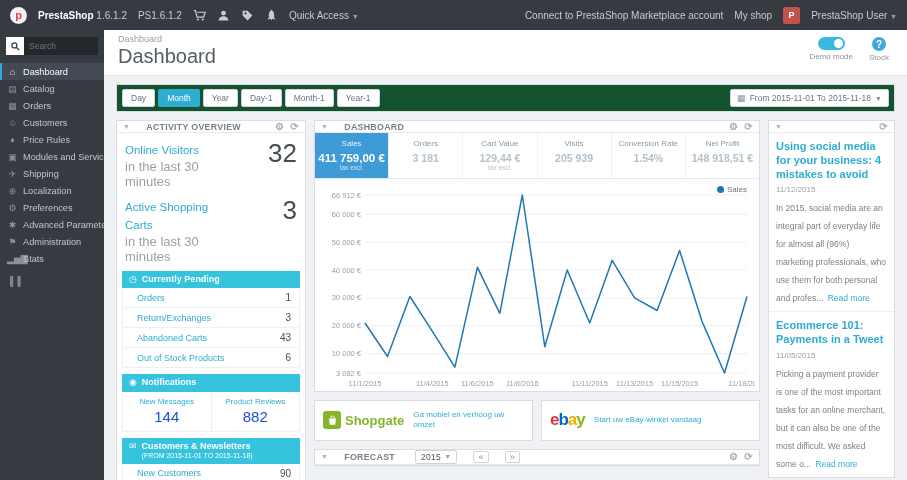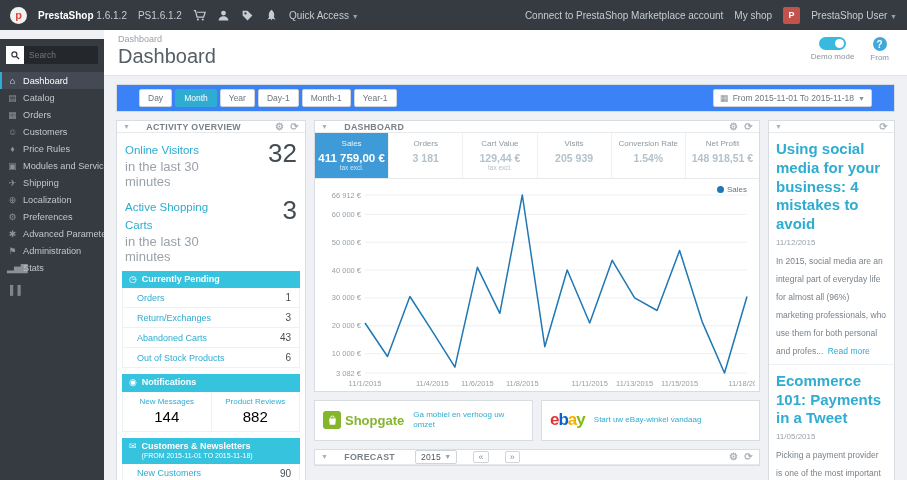--- a/index.html
+++ b/index.html
@@ -11,21 +11,21 @@
   .topbar{position:absolute;top:0;left:0;width:907px;height:30px;background:#363a41;display:flex;align-items:center;justify-content:space-between;padding:0 10px;color:#c7ccd1;font-size:10px;z-index:20;}
   .tb-g{display:flex;align-items:center;gap:11px;}
   .logo{width:17px;height:17px;border-radius:50%;background:#f2f2f2;color:#e0463f;font-weight:bold;font-size:11px;display:flex;align-items:center;justify-content:center;}
   .brand b{color:#fff;}
   .tb-ic{width:13px;height:13px;display:inline-block;}
   .tb-ic svg{width:13px;height:13px;display:block;}
   .caret{font-size:7px;color:#9aa1a8;}
   .avatar{width:17px;height:17px;border-radius:2px;background:#c4524c;color:#fff;font-size:9px;font-weight:bold;display:flex;align-items:center;justify-content:center;}
 
   
-  .sidebar{position:absolute;top:39px;left:0;bottom:0;width:104px;background:#363a41;padding-top:5px;z-index:10;}
+  .sidebar{position:absolute;top:30px;left:0;bottom:0;width:104px;background:#363a41;padding-top:5px;z-index:10;}
   .search-wrap{margin:2px 6px 8px;display:flex;height:18px;}
   .search-btn{width:18px;background:#fff;display:flex;align-items:center;justify-content:center;cursor:pointer;}
   .search-btn svg{width:10px;height:10px;}
   .search-input{flex:1;min-width:0;background:#24272c;border:0;color:#bbb;font-size:8.5px;padding:0 5px;outline:none;}
   .si{display:flex;align-items:center;gap:5px;height:17px;padding:0 3px 0 7px;color:#c2c7cc;font-size:9.2px;cursor:pointer;white-space:nowrap;overflow:hidden;}
   .si-ic{width:11px;flex:none;font-size:9px;color:#8a9198;text-align:center;}
   .si.active{background:#434a54;color:#fff;border-left:2px solid #2eacd1;padding-left:5px;}
   .si.active .si-ic{color:#fff;}
   .collapse{color:#7d858d;font-size:9px;padding:9px 0 0 10px;letter-spacing:1px;cursor:pointer;}
 
@@ -33,21 +33,21 @@
   .main{position:absolute;top:30px;left:104px;right:0;bottom:0;overflow:hidden;background:#eff1f4;}
   .page-header{background:#fff;padding:4px 14px 7px;display:flex;justify-content:space-between;align-items:flex-start;border-bottom:1px solid #e2e6ea;}
   .bc{font-size:9px;color:#9aa1a8;}
   .title{font-size:20px;color:#555e64;font-weight:400;margin-top:1px;}
   .hdr-actions{display:flex;gap:16px;margin-top:3px;margin-right:4px;}
   .hact{display:flex;flex-direction:column;align-items:center;gap:2px;font-size:8px;color:#8a939b;cursor:pointer;}
   .toggle{width:27px;height:13px;background:#39b9dd;border-radius:7px;position:relative;}
   .toggle::after{content:"";position:absolute;right:2px;top:2px;width:9px;height:9px;background:#fff;border-radius:50%;}
   .help-ic{width:14px;height:14px;border-radius:50%;background:#41a8d8;color:#fff;font-size:10px;font-weight:bold;display:flex;align-items:center;justify-content:center;}
 
-  .toolbar{margin:8px 12px 0;background:#3b82f6;border:1px solid #d8dde1;padding:4px 22px;display:flex;align-items:flex-end;justify-content:space-between;}
+  .toolbar{margin:8px 12px 0;background:#14532d;border:1px solid #d8dde1;padding:4px 5px;display:flex;align-items:flex-end;justify-content:space-between;}
   .tb-btns{display:flex;gap:3px;}
   .tbtn{font-size:8.5px;color:#6c757c;background:#fff;border:1px solid #cfd5da;padding:3px 8px;border-radius:2px;cursor:pointer;}
   .tbtn.active{background:#2eacd1;border-color:#2eacd1;color:#fff;}
   .date-btn{display:flex;align-items:center;gap:4px;font-size:8.5px;color:#6c757c;border:1px solid #cfd5da;padding:3px 6px;border-radius:2px;background:#fff;cursor:pointer;}
   .cal-ic{color:#8a939b;font-size:9px;}
 
   .cols{display:flex;gap:8px;margin:8px 12px 0;align-items:flex-start;}
   .c1{width:190px;flex:none;}
   .c2{flex:1;min-width:0;}
   .c3{width:127px;flex:none;}
@@ -70,21 +70,21 @@
   .cbar .sub{display:block;font-weight:400;font-size:7px;}
   .rows{border:1px solid #eef1f3;border-top:0;}
   .prow{display:flex;justify-content:space-between;align-items:center;padding:4px 8px 4px 14px;border-bottom:1px solid #eef1f3;}
   .prow:last-child{border-bottom:0;}
   .prow a{color:#2eacd1;font-size:9px;}
   .pv{color:#454d54;font-size:10px;}
   .notif-grid{display:flex;text-align:center;border:1px solid #eef1f3;border-top:0;}
   .ncell{flex:1;padding:5px 2px 6px;cursor:pointer;}
   .ncell + .ncell{border-left:1px solid #eef1f3;}
   .nlab{color:#2eacd1;font-size:8px;}
-  .nval{color:#000000;font-size:15px;margin-top:2px;}
+  .nval{color:#1d4ed8;font-size:15px;margin-top:2px;}
 
   
   .mrow{display:flex;border-bottom:1px solid #e6eaed;}
   .mtab{flex:1;padding:6px 3px 7px;text-align:center;border-right:1px solid #eef1f3;cursor:pointer;}
   .mtab:last-child{border-right:0;}
   .mlab{font-size:8px;color:#8d99a2;white-space:nowrap;}
   .mval{font-size:10.5px;color:#b4c2cb;margin-top:4px;font-weight:bold;white-space:nowrap;}
   .mnote{font-size:6.5px;font-weight:400;color:#b4c2cb;display:block;}
   .mtab.active{background:#3f9bd7;}
   .mtab.active .mlab{color:#eaf4fb;}
@@ -107,21 +107,21 @@
   .ebay-logo{font-weight:bold;font-size:17px;letter-spacing:-1px;flex:none;}
   .ebay-logo .l1{color:#e53238}.ebay-logo .l2{color:#0064d2}.ebay-logo .l3{color:#f5af02}.ebay-logo .l4{color:#86b817}
 
   
   .fc-sel{display:flex;align-items:center;gap:3px;font-size:8.5px;font-weight:400;color:#555;border:1px solid #cfd5da;padding:1px 5px;border-radius:2px;margin-left:4px;cursor:pointer;}
   .fc-nav{font-size:9px;font-weight:400;color:#8a939b;border:1px solid #cfd5da;padding:0 4px;border-radius:2px;cursor:pointer;}
 
   
   .news-art{padding:7px 7px 6px;}
   .news-art + .news-art{border-top:1px solid #eef1f3;}
-  .news-h{display:block;color:#2eacd1;font-size:15px;font-weight:bold;line-height:1.25;}
+  .news-h{display:block;color:#2eacd1;font-size:11px;font-weight:bold;line-height:1.25;}
   .news-d{font-size:8px;color:#9aa2a9;margin:4px 0 3px;}
   .news-b{font-size:8.5px;color:#79828a;line-height:1.35;}
   .read-more{color:#2eacd1;font-size:8.5px;}
 </style>
 </head>
 <body>
 
 <div class="topbar">
   <div class="tb-g">
     <span class="logo">p</span>
@@ -229,21 +229,21 @@
       <div class="bc">Dashboard</div>
       <div class="title">Dashboard</div>
     </div>
     <div class="hdr-actions">
       <div class="hact">
         <span class="toggle"></span>
         <span>Demo mode</span>
       </div>
       <div class="hact">
         <span class="help-ic">?</span>
-        <span>From</span>
+        <span>Stock</span>
       </div>
     </div>
   </div>
 
   <div class="toolbar">
     <div class="tb-btns">
       <button class="tbtn">Day</button>
       <button class="tbtn active">Month</button>
       <button class="tbtn">Year</button>
       <button class="tbtn">Day-1</button>

